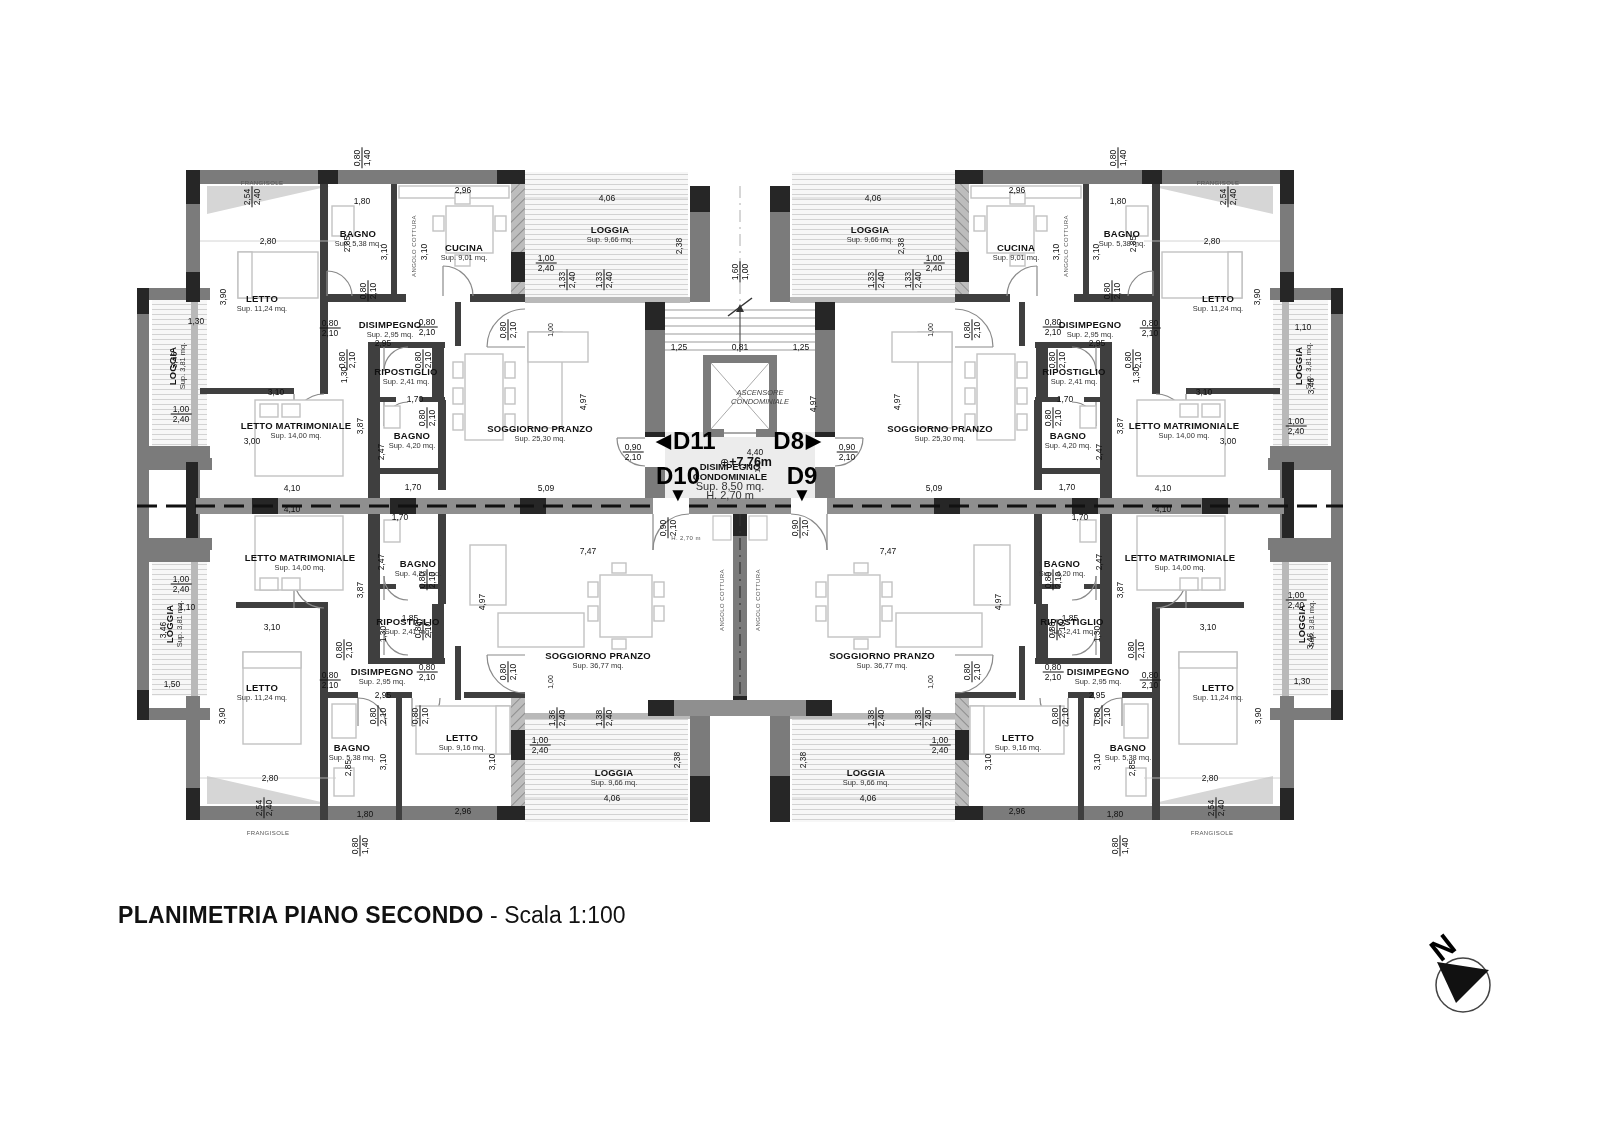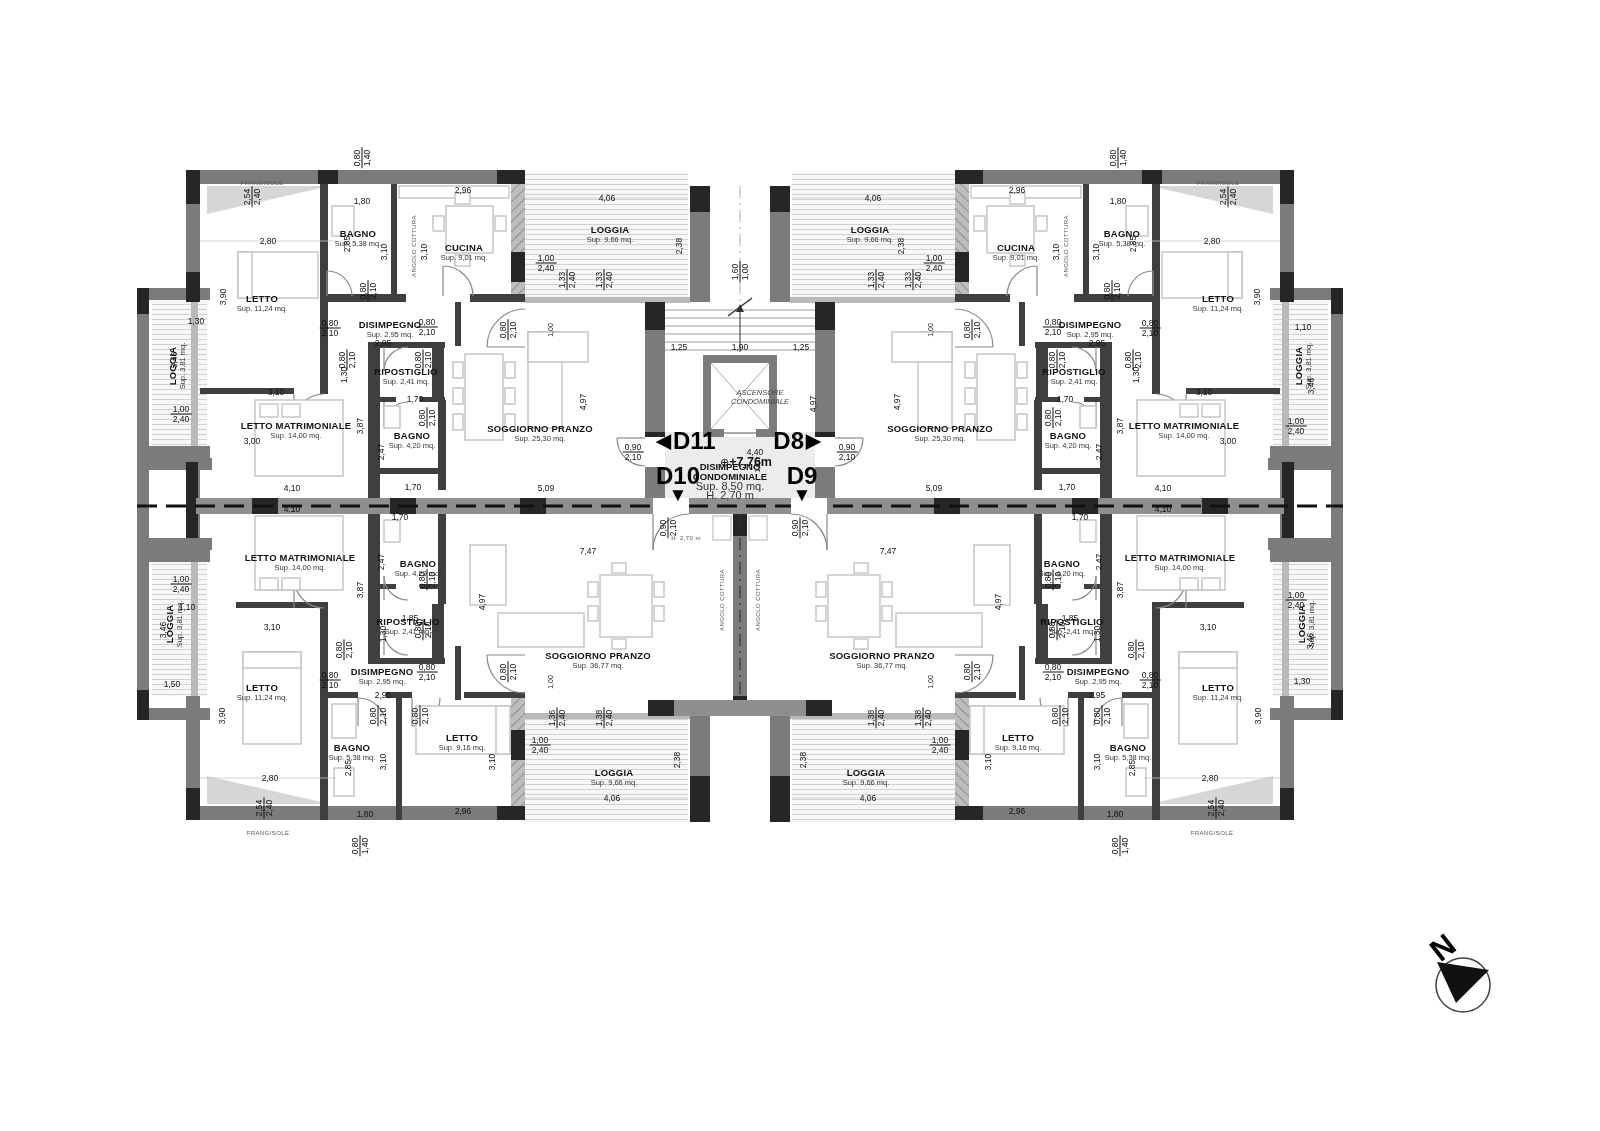--- a/index.html
+++ b/index.html
@@ -510,21 +510,21 @@
       </div>
       <div class="lab dim stack" style="left: 913px; top: 280px; transform: translate(-50%, -50%) rotate(-90deg); position: absolute;">
         <span>1,33</span>
         <span>2,40</span>
       </div>
       <div class="lab dim stack" style="left: 740px; top: 272px; transform: translate(-50%, -50%) rotate(-90deg); position: absolute;">
         <span>1,60</span>
         <span>1,00</span>
       </div>
       <div class="lab dim" style="left: 679px; top: 347px; transform: translate(-50%, -50%); position: absolute;"><span>1,25</span></div>
-      <div class="lab dim" style="left: 740px; top: 347px; transform: translate(-50%, -50%); position: absolute;"><span>1,90</span></div>
+      <div class="lab dim" style="left: 740px; top: 347px; transform: translate(-50%, -50%); position: absolute;"><span>0,81</span></div>
       <div class="lab dim" style="left: 801px; top: 347px; transform: translate(-50%, -50%); position: absolute;"><span>1,25</span></div>
       <div class="lab dim" style="left: 813px; top: 404px; transform: translate(-50%, -50%) rotate(-90deg); position: absolute;"><span>4,97</span></div>
       <div class="lab dim" style="left: 583px; top: 402px; transform: translate(-50%, -50%) rotate(-90deg); position: absolute;"><span>4,97</span></div>
       <div class="lab dim" style="left: 897px; top: 402px; transform: translate(-50%, -50%) rotate(-90deg); position: absolute;"><span>4,97</span></div>
       <div class="lab dim" style="left: 755px; top: 452px; transform: translate(-50%, -50%); position: absolute;"><span>4,40</span></div>
       <div class="lab dim small" style="left: 757px; top: 466px; transform: translate(-50%, -50%) rotate(-90deg); position: absolute;"><span>1,62</span></div>
       <div class="lab dim stack" style="left: 633px; top: 452px; transform: translate(-50%, -50%); position: absolute;">
         <span>0,90</span>
         <span>2,10</span>
       </div>
@@ -825,15 +825,18 @@
   <div class="core-label landing" style="left:730px;top:481px;transform:translate(-50%,-50%);">
     <div class="l1">DISIMPEGNO</div>
     <div class="l1">CONDOMINIALE</div>
     <div class="l2">Sup. 8,50 mq.</div>
     <div class="l2">H. 2,70 m</div>
   </div>
   <div class="core-label level" style="left:746px;top:462px;transform:translate(-50%,-50%);">
     <span class="sym">⊕</span><span>+7,76m</span>
   </div>
 
+  <div class="title-block">
+    <span class="tb">PLANIMETRIA PIANO SECONDO</span><span class="ts"> - Scala 1:100</span>
+  </div>
 
   <div class="north-n">N</div>
 </div>
 
 </body></html>

